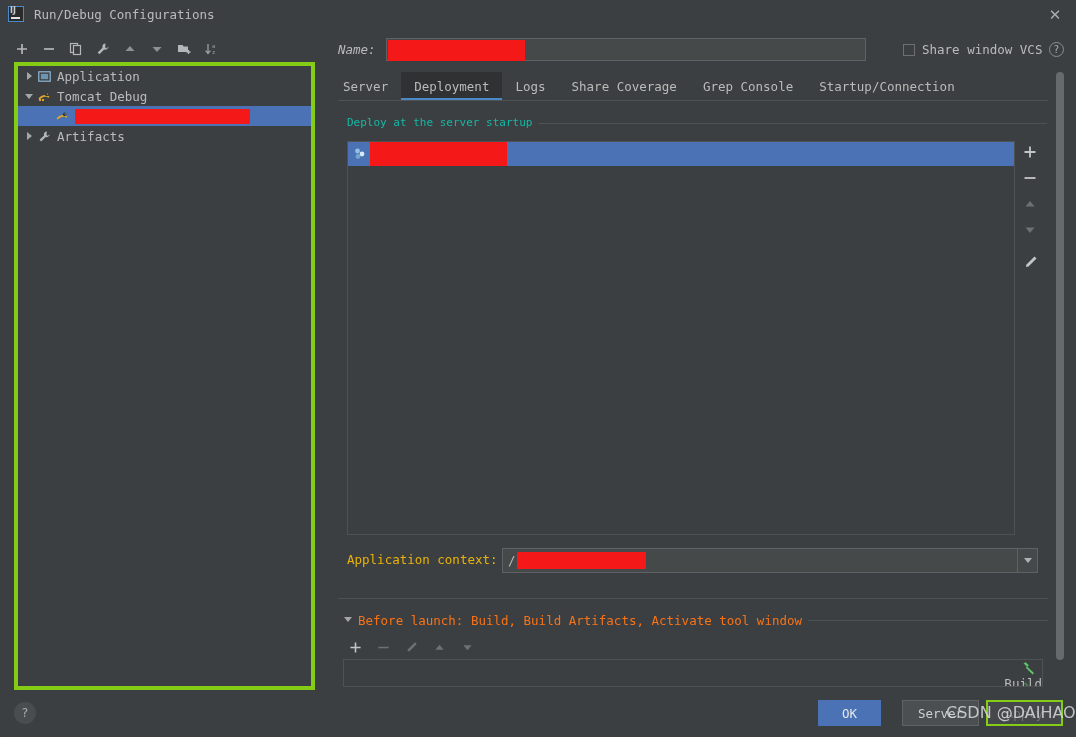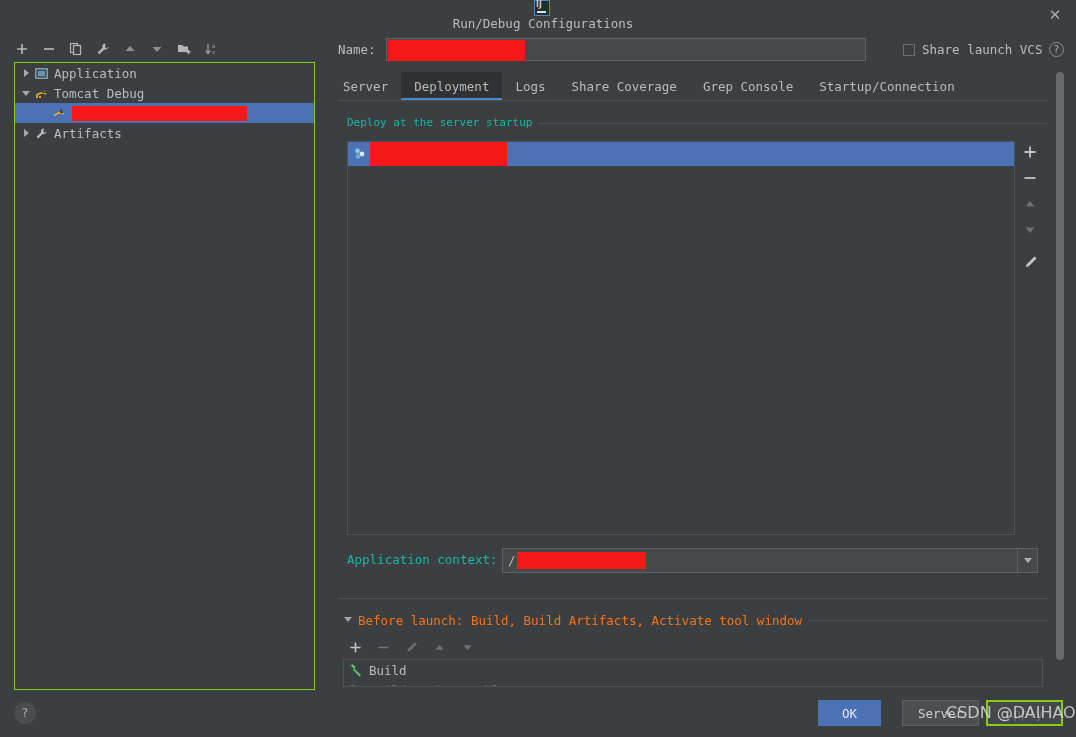--- a/index.html
+++ b/index.html
@@ -13,21 +13,21 @@
     position: relative;
     width: 1076px; height: 737px;
     background: #3c3f41;
     border-radius: 6px;
   }
 
   
   .titlebar {
     position: absolute; left: 0; top: 0; width: 1076px; height: 28px;
     background: #3c3f41;
-    display: flex; align-items: center; flex-direction: column;
+    display: flex; align-items: center;
   }
   .ij-logo {
     width: 16px; height: 16px; margin-left: 8px;
     background: #2b2b2b; border: 1px solid #4a88c7;
     position: relative; flex: none;
   }
   .ij-logo:before {
     content: "IJ"; position: absolute; left: 1px; top: -1px;
     font-size: 8px; color: #c8cbcf; letter-spacing: 0px;
     font-family: "DejaVu Sans", sans-serif; font-weight: bold;
@@ -57,21 +57,21 @@
     width: 24px; height: 22px; display: flex;
     align-items: center; justify-content: center;
     cursor: pointer;
   }
   .tb-btn svg { display: block; }
 
   .tree {
     position: absolute; left: 14px; top: 62px;
     width: 301px; height: 628px;
     background: #3c3f41;
-    border: 1px solid #84cc16;
+    border: 4px solid #84cc16;
     overflow: hidden;
   }
   .tree-row {
     height: 20px; display: flex; align-items: center;
     padding-left: 4px; cursor: pointer;
     font-size: 12.5px; color: #bbbbbb;
     font-family: "DejaVu Sans Mono", monospace;
     white-space: nowrap;
   }
   .tree-row.selected { background: #4a72b5; }
@@ -93,21 +93,21 @@
     position: absolute; left: 14px; top: 702px;
     width: 22px; height: 22px; border-radius: 50%;
     background: #4a4d4f; color: #a8acb0;
     font-size: 12px; text-align: center; line-height: 22px;
     font-family: "DejaVu Sans", sans-serif; cursor: pointer;
   }
 
   
   .name-label {
     position: absolute; left: 338px; top: 42px;
-    font-size: 12.5px; color: #bbbbbb;
+    font-size: 12.5px; color: #bbbbbb; font-style: italic;
   }
   .name-input {
     position: absolute; left: 386px; top: 38px;
     width: 480px; height: 23px;
     background: #45494a; border: 1px solid #5e6264;
   }
   .name-redact {
     position: absolute; left: 1px; top: 1px;
     width: 137px; height: 21px; background: #f51818;
   }
@@ -175,21 +175,21 @@
   .list-toolbar {
     position: absolute; left: 1016px; top: 143px;
     width: 28px;
     display: flex; flex-direction: column; align-items: center; gap: 8px;
   }
   .lt-btn { width: 24px; height: 18px; display: flex;
             align-items: center; justify-content: center; cursor: pointer; }
 
   .appctx-label {
     position: absolute; left: 347px; top: 552px;
-    font-size: 12.5px; color: #14b8a6;
+    font-size: 12.5px; color: #eab308;
   }
   .appctx-input {
     position: absolute; left: 502px; top: 548px;
     width: 536px; height: 25px;
     background: #45494a; border: 1px solid #5e6264;
     display: flex; align-items: center;
   }
   .appctx-slash { color: #bbbbbb; font-size: 12.5px; margin-left: 5px; }
   .appctx-redact { width: 129px; height: 17px; background: #f51818; margin-left: 1px; }
   .appctx-arrow {
@@ -223,23 +223,24 @@
     position: absolute; left: 343px; top: 636px;
     height: 22px; display: flex; align-items: center; gap: 4px;
   }
   .bl-list {
     position: absolute; left: 343px; top: 659px;
     width: 700px; height: 28px;
     background: #3c3f41; border: 1px solid #4e5254;
     overflow: hidden;
   }
   .bl-row {
-    height: 20px; display: flex; align-items: center;
+    height: 20px; display: flex; align-items: flex-end;
     padding-left: 4px; font-size: 12.5px; color: #bbbbbb;
     cursor: pointer;
+    flex-direction: column;
   }
   .bl-row2 { opacity: .38; }
 
   
   .btn {
     position: absolute; height: 26px;
     font-size: 12.5px; font-family: "DejaVu Sans Mono", monospace;
     display: flex; align-items: center; justify-content: center;
     cursor: pointer;
   }
@@ -381,21 +382,21 @@
     </div>
   </div>
 
   <div class="help-btn">?</div>
 
   <div class="name-label">Name:</div>
   <div class="name-input">
     <div class="name-redact"></div>
   </div>
   <div class="share-box"></div>
-  <div class="share-label">Share launch VCS</div>
+  <div class="share-label">Share window VCS</div>
   <div class="help-round">?</div>
 
   <div class="tabs">
     <div class="tab">Server</div>
     <div class="tab active">Deployment</div>
     <div class="tab">Logs</div>
     <div class="tab">Share Coverage</div>
     <div class="tab">Grep Console</div>
     <div class="tab">Startup/Connection</div>
   </div>

